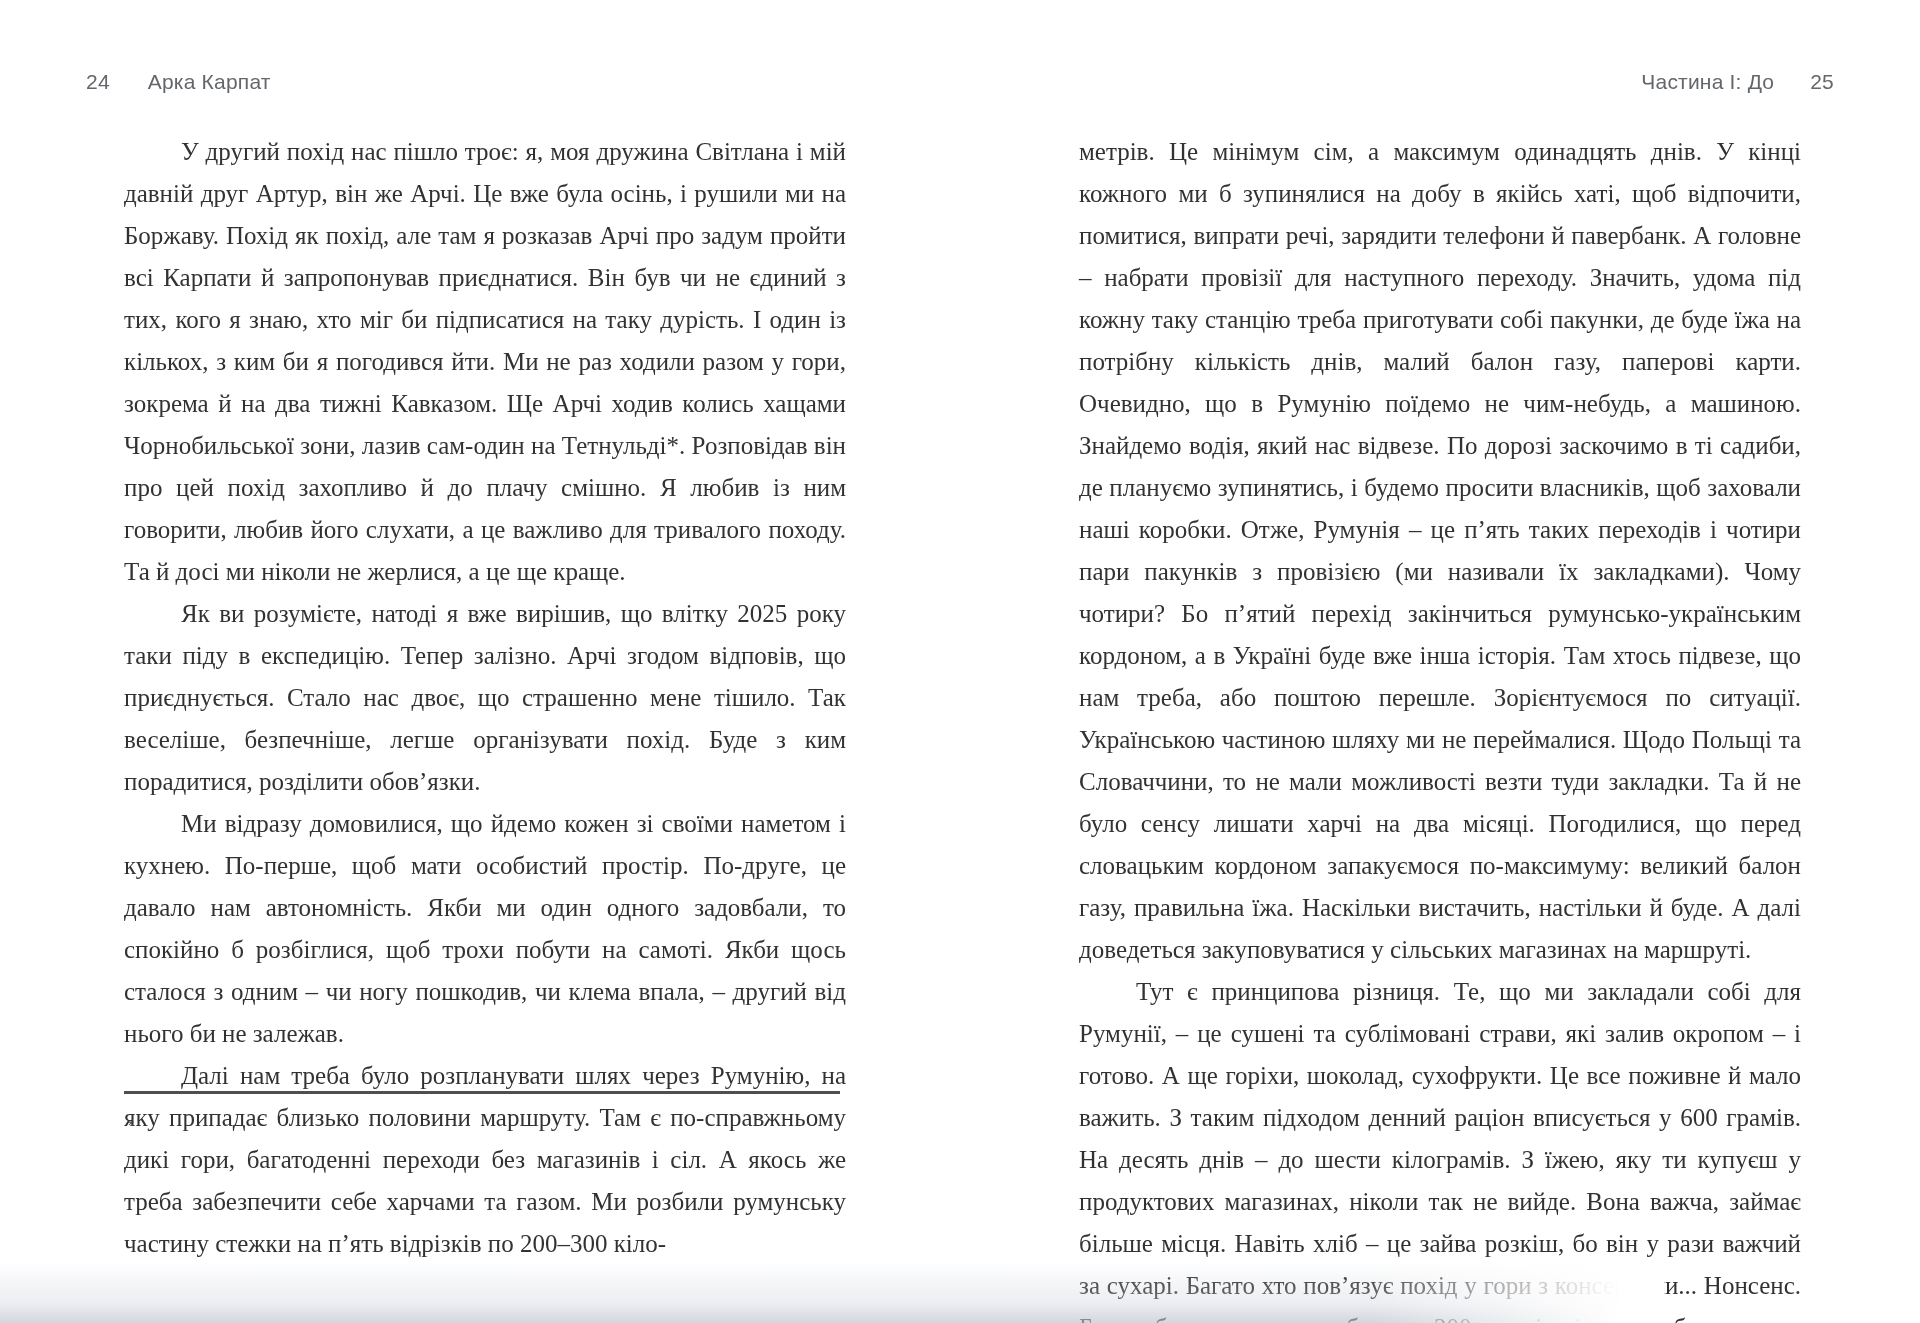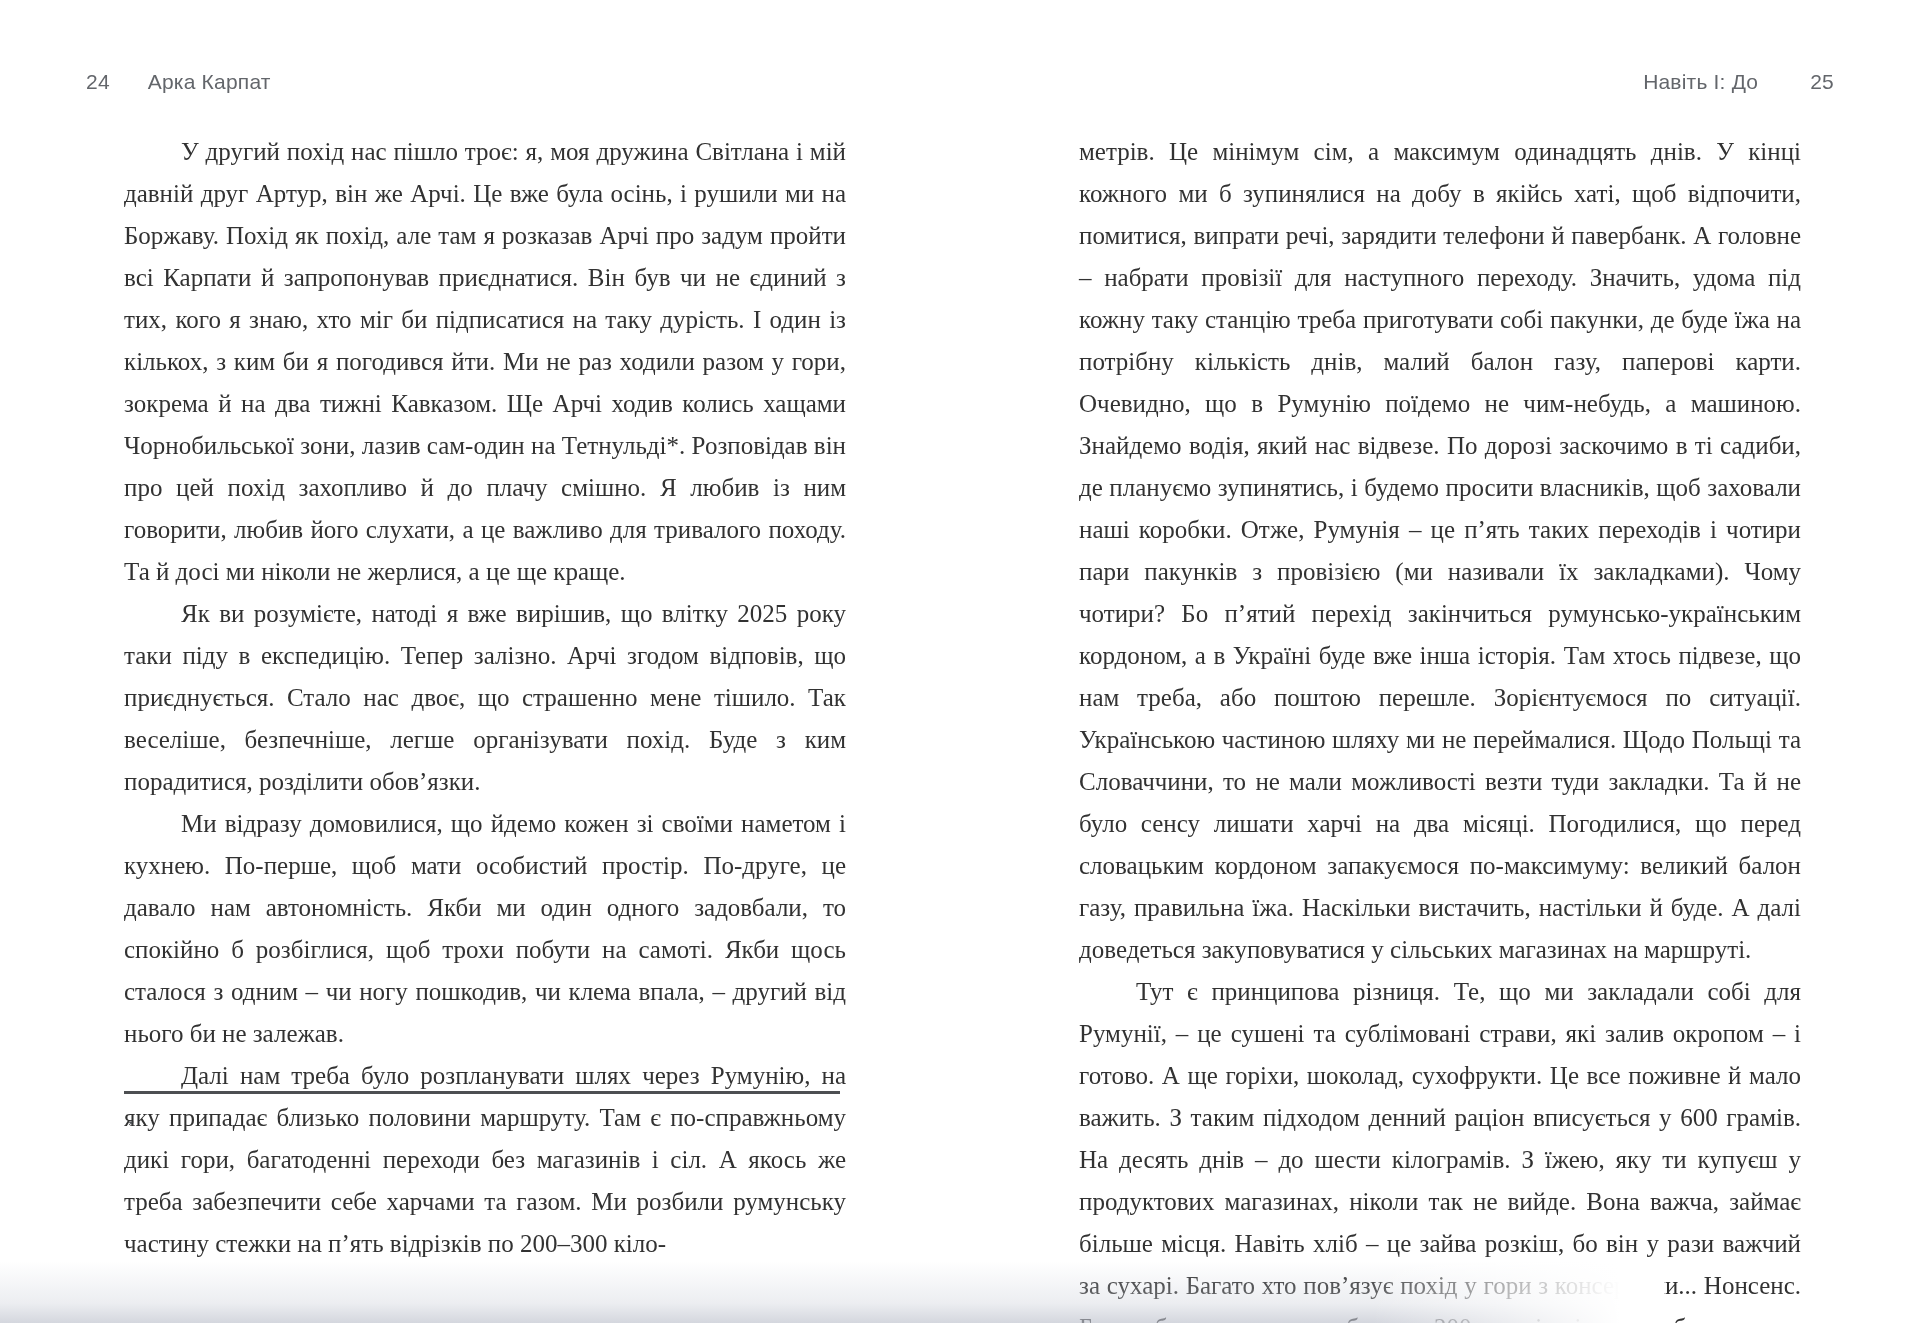--- a/index.html
+++ b/index.html
@@ -15,21 +15,21 @@
     position:absolute;top:70px;
     font-family:"Liberation Sans", sans-serif;
     font-size:21px;line-height:24px;
     color:#63666b;
     letter-spacing:.2px;
     white-space:nowrap;
   }
   .rh-left{left:86px;}
   .rh-right{right:86px;text-align:right;}
   .rh-left .pagenum{margin-right:38px;}
-  .rh-right .pagenum{margin-left:52px;}
+  .rh-right .pagenum{margin-left:36px;}
 
   
   .body-col{
     position:absolute;top:131px;
     width:722px;
     font-size:25px;line-height:42px;
     color:#323232;
     text-align:justify;
   }
   .col-left{left:124px;}
@@ -78,21 +78,21 @@
 </head>
 <body>
 
 <div class="spread">
 
   <div class="running-head rh-left">
     <span class="pagenum">24</span><span>Арка Карпат</span>
   </div>
 
   <div class="running-head rh-right">
-    <span>Навіть І: До</span><span class="pagenum">25</span>
+    <span>Частина І: До</span><span class="pagenum">25</span>
   </div>
 
   <div class="body-col col-left">
     <p>У другий похід нас пішло троє: я, моя дружина Світлана і мій давній друг Артур, він же Арчі. Це вже була осінь, і рушили ми на Боржаву. Похід як похід, але там я розказав Арчі про задум пройти всі Карпати й запропонував приєднатися. Він був чи не єдиний з тих, кого я знаю, хто міг би підписатися на таку дурість. І один із кількох, з ким би я погодився йти. Ми не раз ходили разом у гори, зокрема й на два тижні Кавказом. Ще Арчі ходив колись хащами Чорнобильської зони, лазив сам-один на Тетнульді*. Розповідав він про цей похід захопливо й до плачу смішно. Я любив із ним говорити, любив його слухати, а це важливо для тривалого походу. Та й досі ми ніколи не жерлися, а це ще краще.</p>
     <p>Як ви розумієте, натоді я вже вирішив, що влітку 2025 року таки піду в експедицію. Тепер залізно. Арчі згодом відповів, що приєднується. Стало нас двоє, що страшенно мене тішило. Так веселіше, безпечніше, легше організувати похід. Буде з ким порадитися, розділити обов’язки.</p>
     <p>Ми відразу домовилися, що йдемо кожен зі своїми наметом і кухнею. По-перше, щоб мати особистий простір. По-друге, це давало нам автономність. Якби ми один одного задовбали, то спокійно б розбіглися, щоб трохи побути на самоті. Якби щось сталося з одним – чи ногу пошкодив, чи клема впала, – другий від нього би не залежав.</p>
     <p>Далі нам треба було розпланувати шлях через Румунію, на яку припадає близько половини маршруту. Там є по-справжньому дикі гори, багатоденні переходи без магазинів і сіл. А якось же треба забезпечити себе харчами та газом. Ми розбили румунську частину стежки на п’ять відрізків по 200–300 кіло-</p>
   </div>
 
   <div class="footnote-rule"></div>

